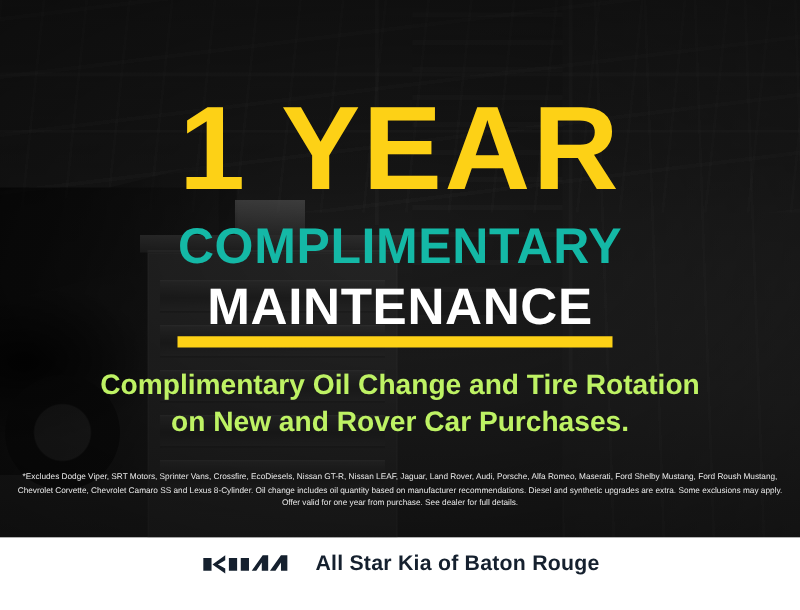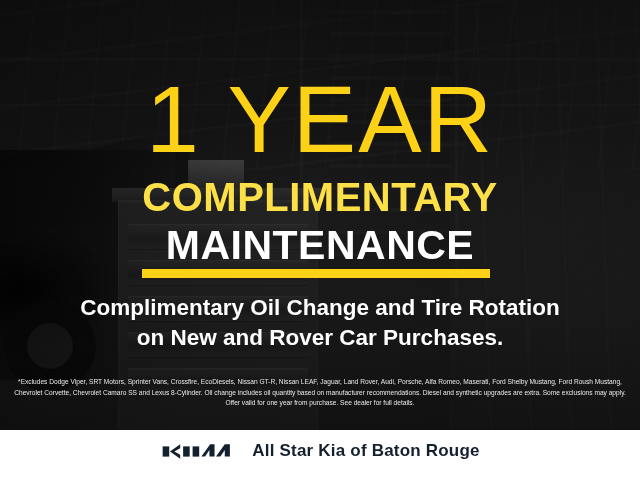--- a/index.html
+++ b/index.html
@@ -138,34 +138,34 @@
     position: absolute;
     inset: 0;
     text-align: center;
   }
   .headline-year {
     position: absolute;
     left: 0; right: 0;
     top: 72px;
     font-size: 95px;
     line-height: 95px;
-    font-weight: normal;
+    font-weight: bold;
     letter-spacing: 2px;
     color: #FDD116;
     white-space: nowrap;
   }
   .headline-sub1 {
     position: absolute;
     left: 0; right: 0;
     top: 177px;
     font-size: 40px;
     line-height: 40px;
     font-weight: bold;
     letter-spacing: 0.5px;
-    color: #fde047;
+    color: #14b8a6;
   }
   .headline-sub2 {
     position: absolute;
     left: 0; right: 0;
     top: 224px;
     font-size: 41px;
     line-height: 42px;
     font-weight: bold;
     letter-spacing: 0.5px;
     color: #ffffff;
@@ -178,21 +178,21 @@
     height: 9px;
     background: #FDD116;
   }
   .tagline {
     position: absolute;
     left: 28px; right: 28px;
     top: 293px;
     font-size: 22.5px;
     line-height: 30px;
     font-weight: bold;
-    color: #ffffff;
+    color: #bef264;
   }
   .disclaimer {
     position: absolute;
     left: 14px; right: 14px;
     top: 377px;
     font-size: 6.6px;
     line-height: 10.6px;
     color: #e9e9e9;
   }
 

